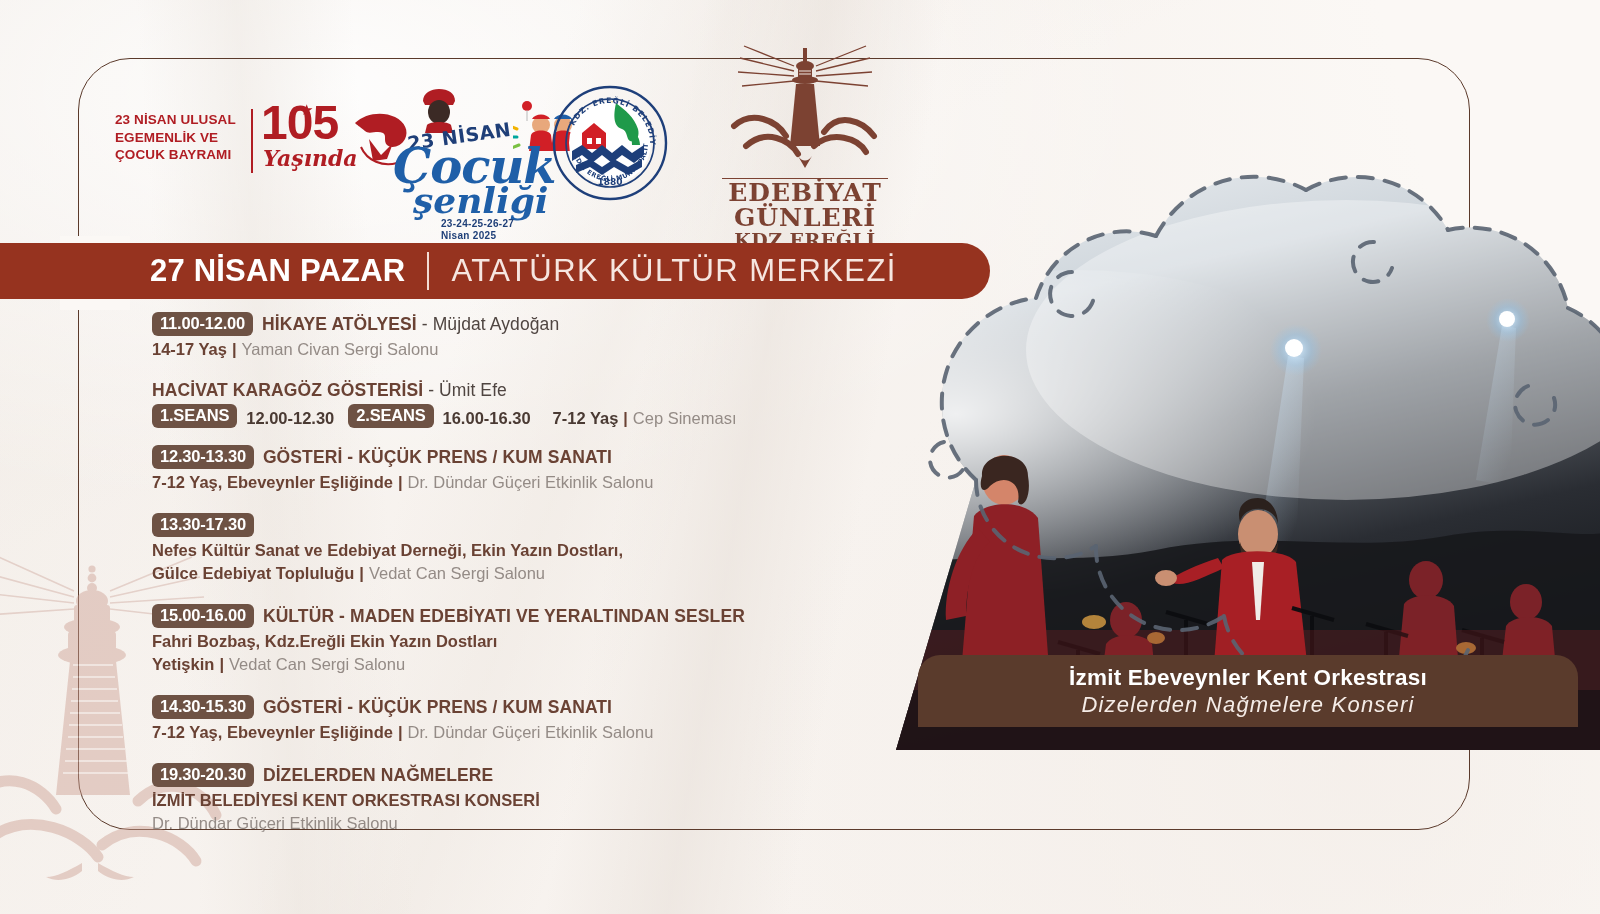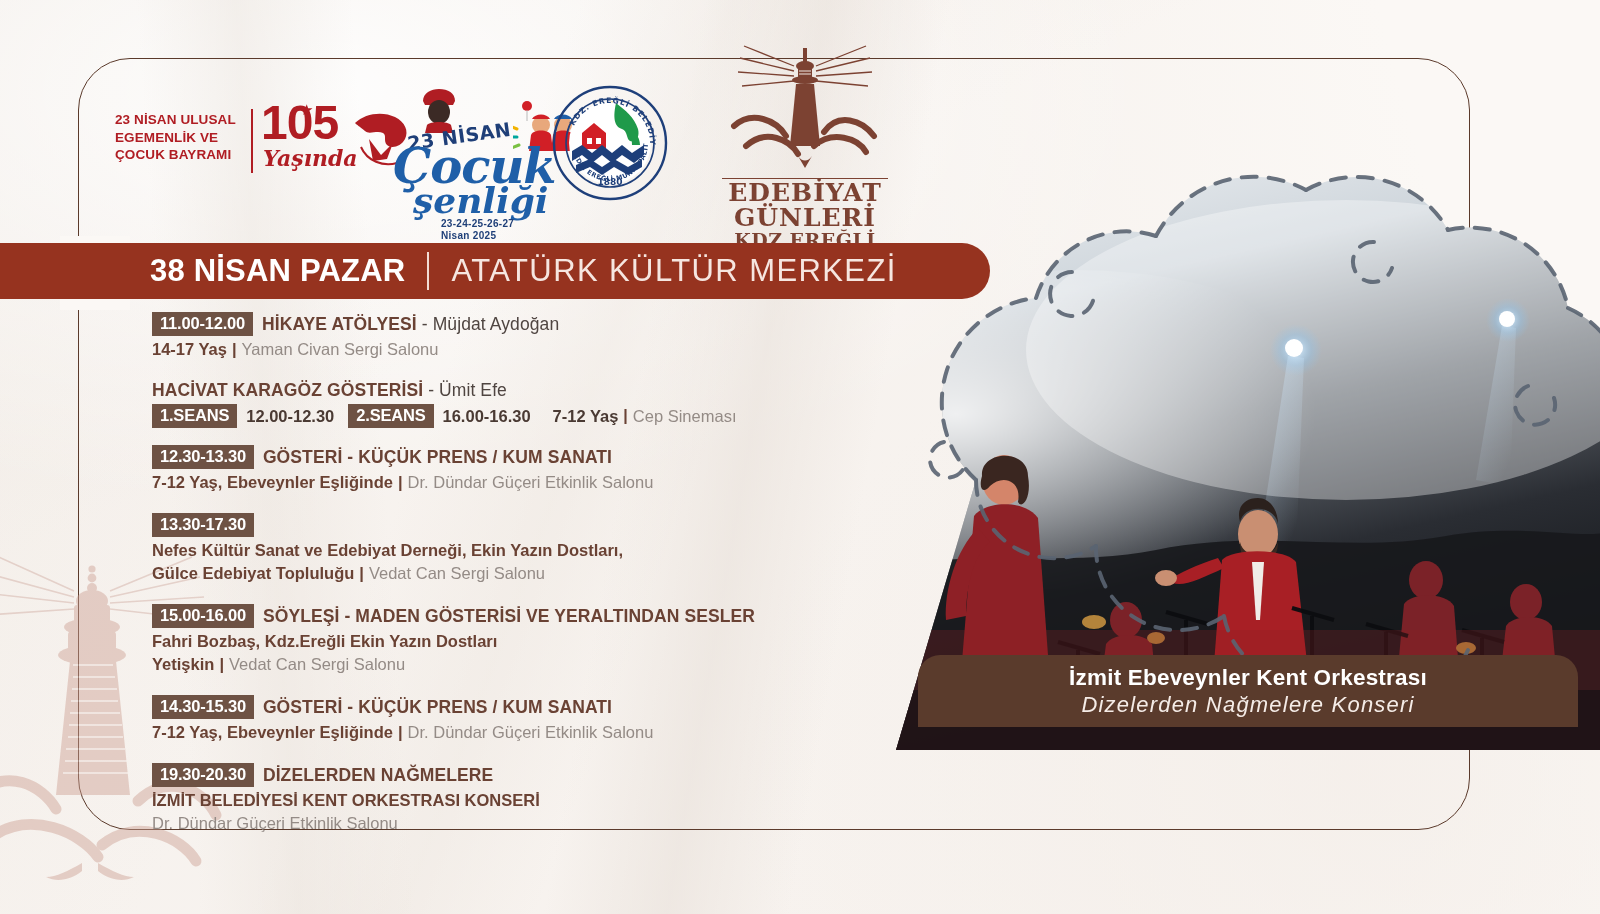--- a/index.html
+++ b/index.html
@@ -116,35 +116,35 @@
     font-family:"Liberation Sans",sans-serif;
   }
 
   
   .schedule{position:absolute;left:152px;top:312px;width:700px;}
   .ev{margin-bottom:19px;}
   .ev-head{display:flex;align-items:center;flex-wrap:wrap;margin-bottom:2px;}
   .chip{
     display:inline-block;background:#6e5244;color:#fff;
     font-weight:700;font-size:16.5px;letter-spacing:-.2px;
-    padding:2px 8px 3px;border-radius:0;margin-right:9px;
+    padding:2px 8px 3px;border-radius:6px;margin-right:9px;
     font-family:"Liberation Sans",sans-serif;white-space:nowrap;
   }
   .ev-title{
     color:#6a4234;font-weight:700;font-size:17.5px;letter-spacing:.1px;
   }
   .ev-title .light{font-weight:400;color:#4f4541;}
   .ev-sub{
     color:#6a4234;font-weight:700;font-size:16.5px;line-height:23px;
   }
   .ev-sub .muted{font-weight:400;color:#948b86;}
   .ev-sub .bar{color:#6a4234;font-weight:700;padding:0 5px;}
   .ev-line2{color:#6a4234;font-weight:700;font-size:16.5px;line-height:23px;}
   .ev-venue-only{color:#948b86;font-weight:400;font-size:16.5px;line-height:23px;}
-  .seans-row{display:flex;align-items:center;flex-wrap:wrap;margin-top:3px;}
+  .seans-row{display:flex;align-items:flex-end;flex-wrap:wrap;margin-top:3px;}
   .seans-time{
     color:#4a3a33;font-weight:700;font-size:16.5px;margin-right:14px;
   }
   .seans-age{color:#4a3a33;font-weight:700;font-size:16.5px;margin-left:8px;}
   .no-chip-title{margin-bottom:1px;}
 
   
   .watermark{
     position:absolute;left:-30px;top:545px;width:260px;height:340px;
     opacity:.45;color:#c89d92;pointer-events:none;
@@ -353,21 +353,21 @@
         <div class="le-l1">EDEBİYAT</div>
         <div class="le-l2">GÜNLERİ</div>
         <div class="le-l3">KDZ.EREĞLİ</div>
         <div class="le-l4">25-26-27 NİSAN 2025</div>
       </div>
     </div>
   </div>
 
   <div class="banner">
     <div class="banner-inner">
-      <span class="banner-date">38 NİSAN PAZAR</span>
+      <span class="banner-date">27 NİSAN PAZAR</span>
       <span class="banner-sep"></span>
       <span class="banner-venue">ATATÜRK KÜLTÜR MERKEZİ</span>
     </div>
   </div>
 
   <div class="schedule">
 
     <div class="ev">
       <div class="ev-head">
         <span class="chip">11.00-12.00</span>
@@ -403,21 +403,21 @@
       <div class="ev-head">
         <span class="chip">13.30-17.30</span>
       </div>
       <div class="ev-sub">Nefes Kültür Sanat ve Edebiyat Derneği, Ekin Yazın Dostları,</div>
       <div class="ev-sub"><span>Gülce Edebiyat Topluluğu</span><span class="bar">|</span><span class="muted">Vedat Can Sergi Salonu</span></div>
     </div>
 
     <div class="ev">
       <div class="ev-head">
         <span class="chip">15.00-16.00</span>
-        <span class="ev-title">SÖYLEŞİ - MADEN GÖSTERİSİ VE YERALTINDAN SESLER</span>
+        <span class="ev-title">KÜLTÜR - MADEN EDEBİYATI VE YERALTINDAN SESLER</span>
       </div>
       <div class="ev-sub">Fahri Bozbaş, Kdz.Ereğli Ekin Yazın Dostları</div>
       <div class="ev-sub"><span>Yetişkin</span><span class="bar">|</span><span class="muted">Vedat Can Sergi Salonu</span></div>
     </div>
 
     <div class="ev">
       <div class="ev-head">
         <span class="chip">14.30-15.30</span>
         <span class="ev-title">GÖSTERİ - KÜÇÜK PRENS / KUM SANATI</span>
       </div>

